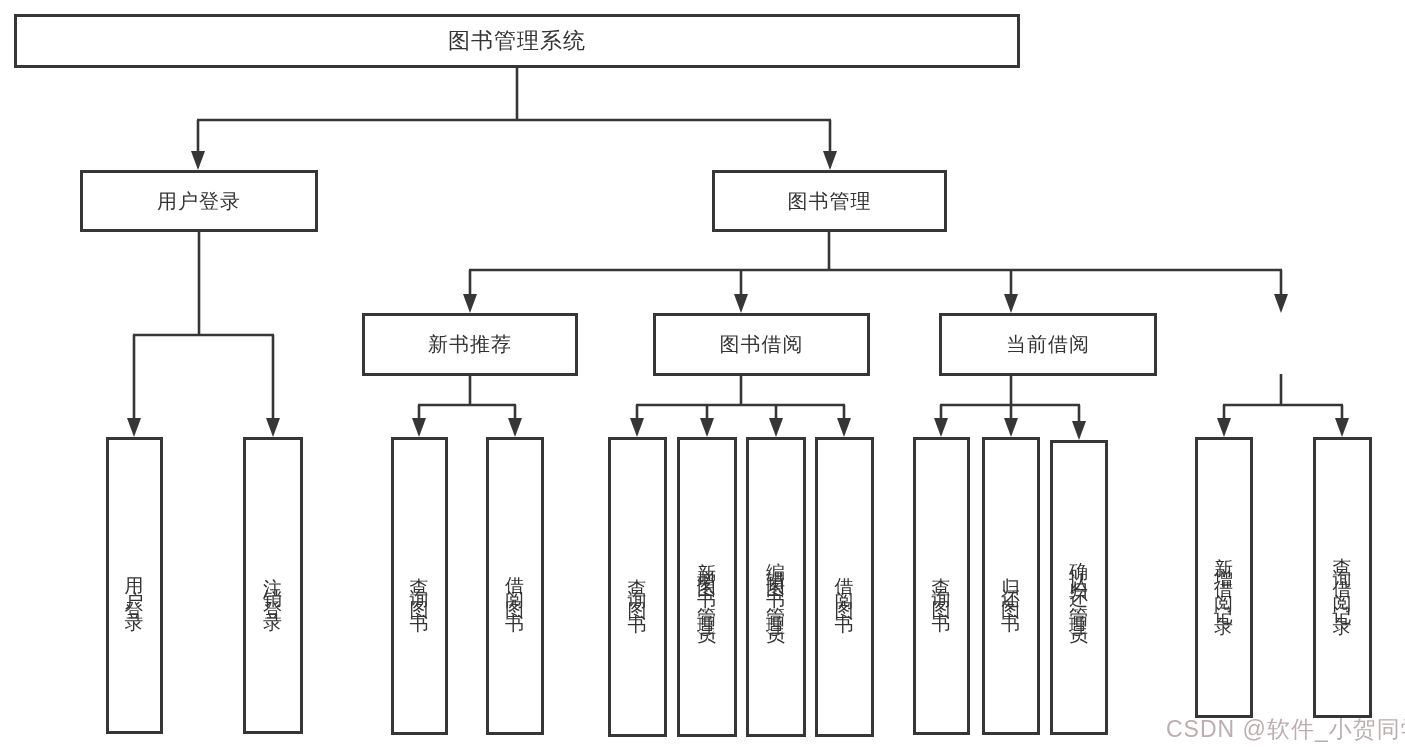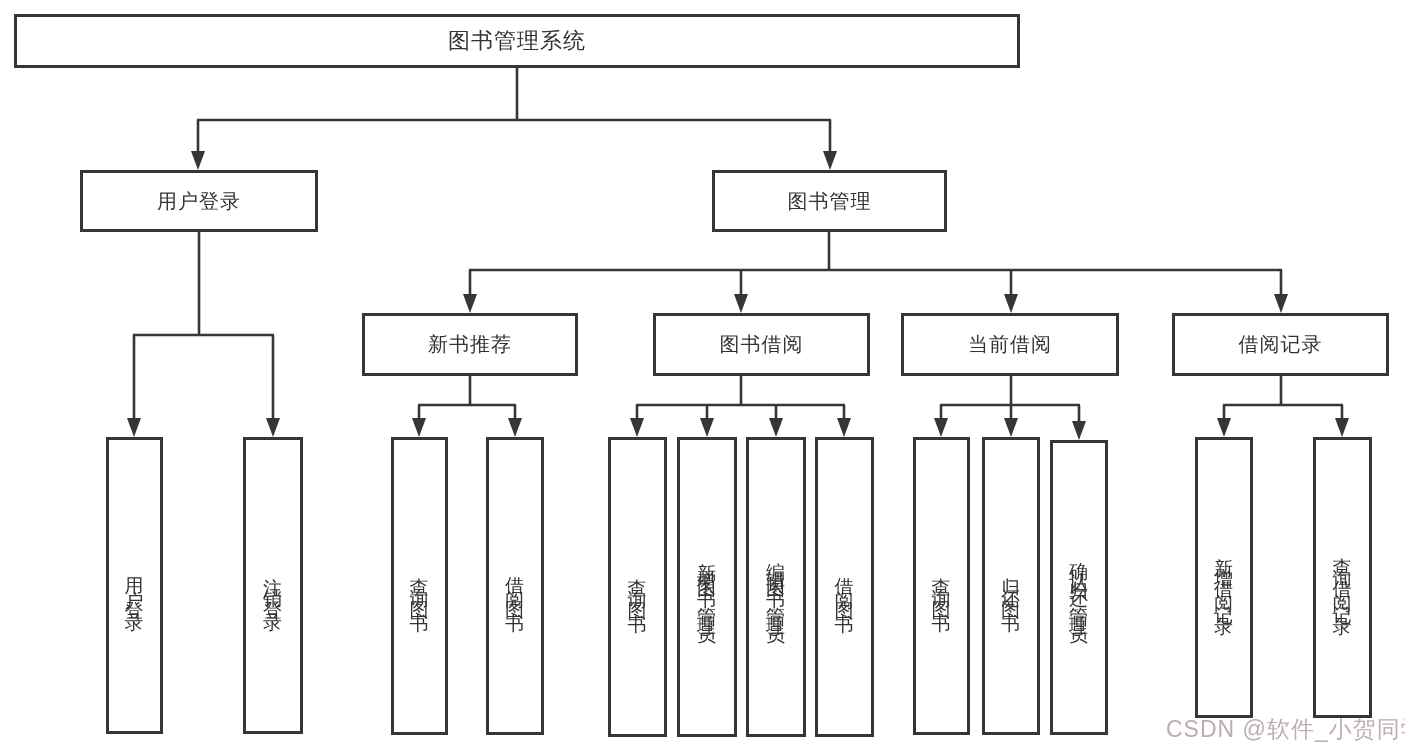--- a/index.html
+++ b/index.html
@@ -147,25 +147,22 @@
   <div class="hbox" style="left:712px;top:170px;width:235px;height:62px;">
     <span>图书管理</span>
   </div>
 
   <div class="hbox" style="left:362px;top:313px;width:216px;height:63px;">
     <span>新书推荐</span>
   </div>
   <div class="hbox" style="left:633px;top:313px;width:217px;height:63px;margin-left:20px;">
     <span>图书借阅</span>
   </div>
-  <div class="hbox" style="left:901px;top:313px;width:218px;height:63px;">
+  <div class="hbox" style="left:939px;top:313px;width:218px;height:63px;">
     <span>当前借阅</span>
-  </div>
-  <div class="hbox" style="left:1172px;top:313px;width:217px;height:63px;">
-    <span>借阅记录</span>
   </div>
 
   <div class="vbox" style="left:106px;top:437px;width:57px;height:297px;">
     <span class="vlabel">用户登录</span>
   </div>
   <div class="vbox" style="left:243px;top:437px;width:60px;height:297px;">
     <span class="vlabel">注销登录</span>
   </div>
 
   <div class="vbox" style="left:391px;top:437px;width:57px;height:298px;">

